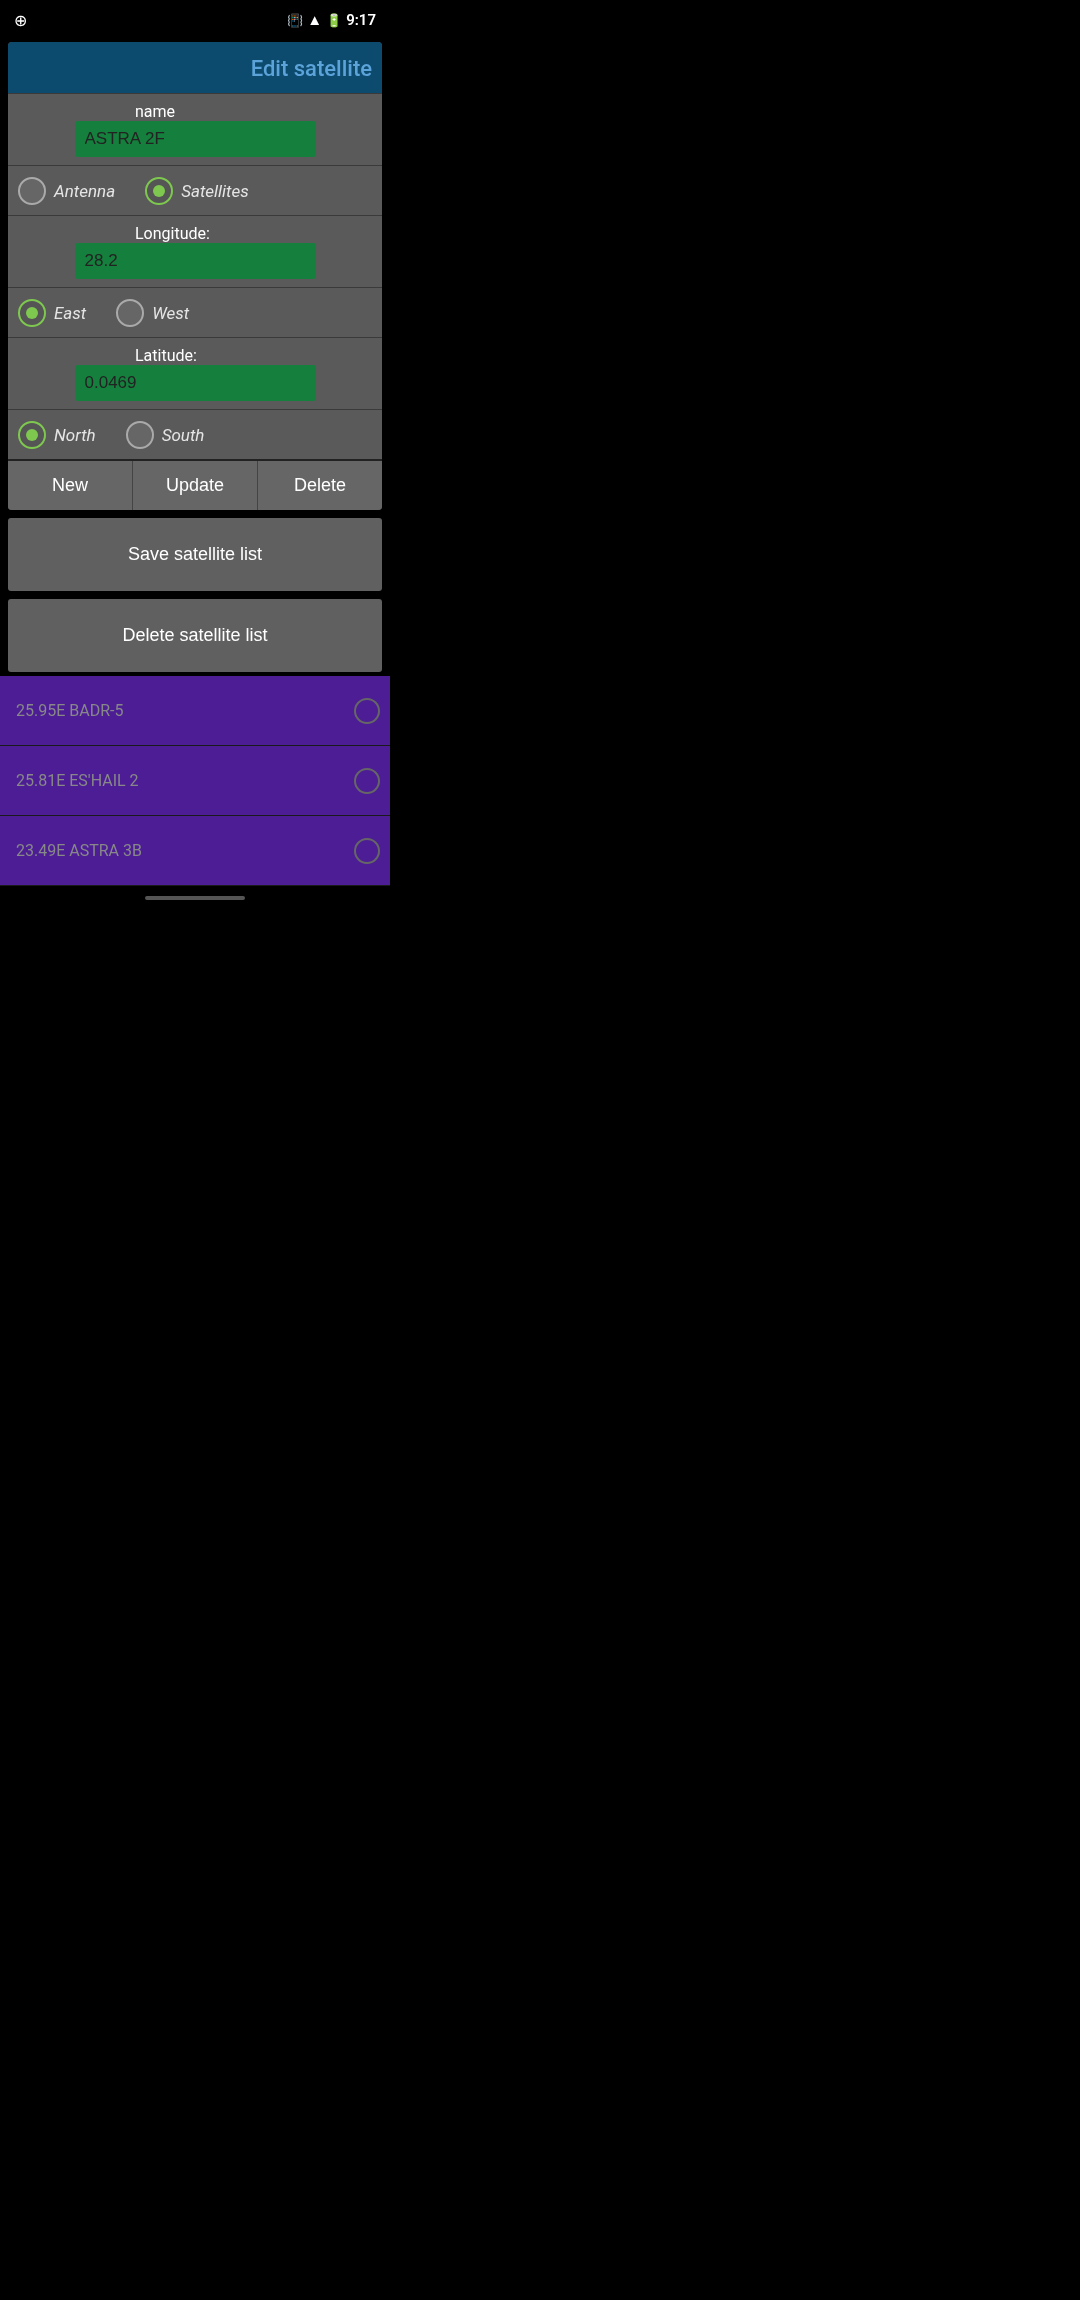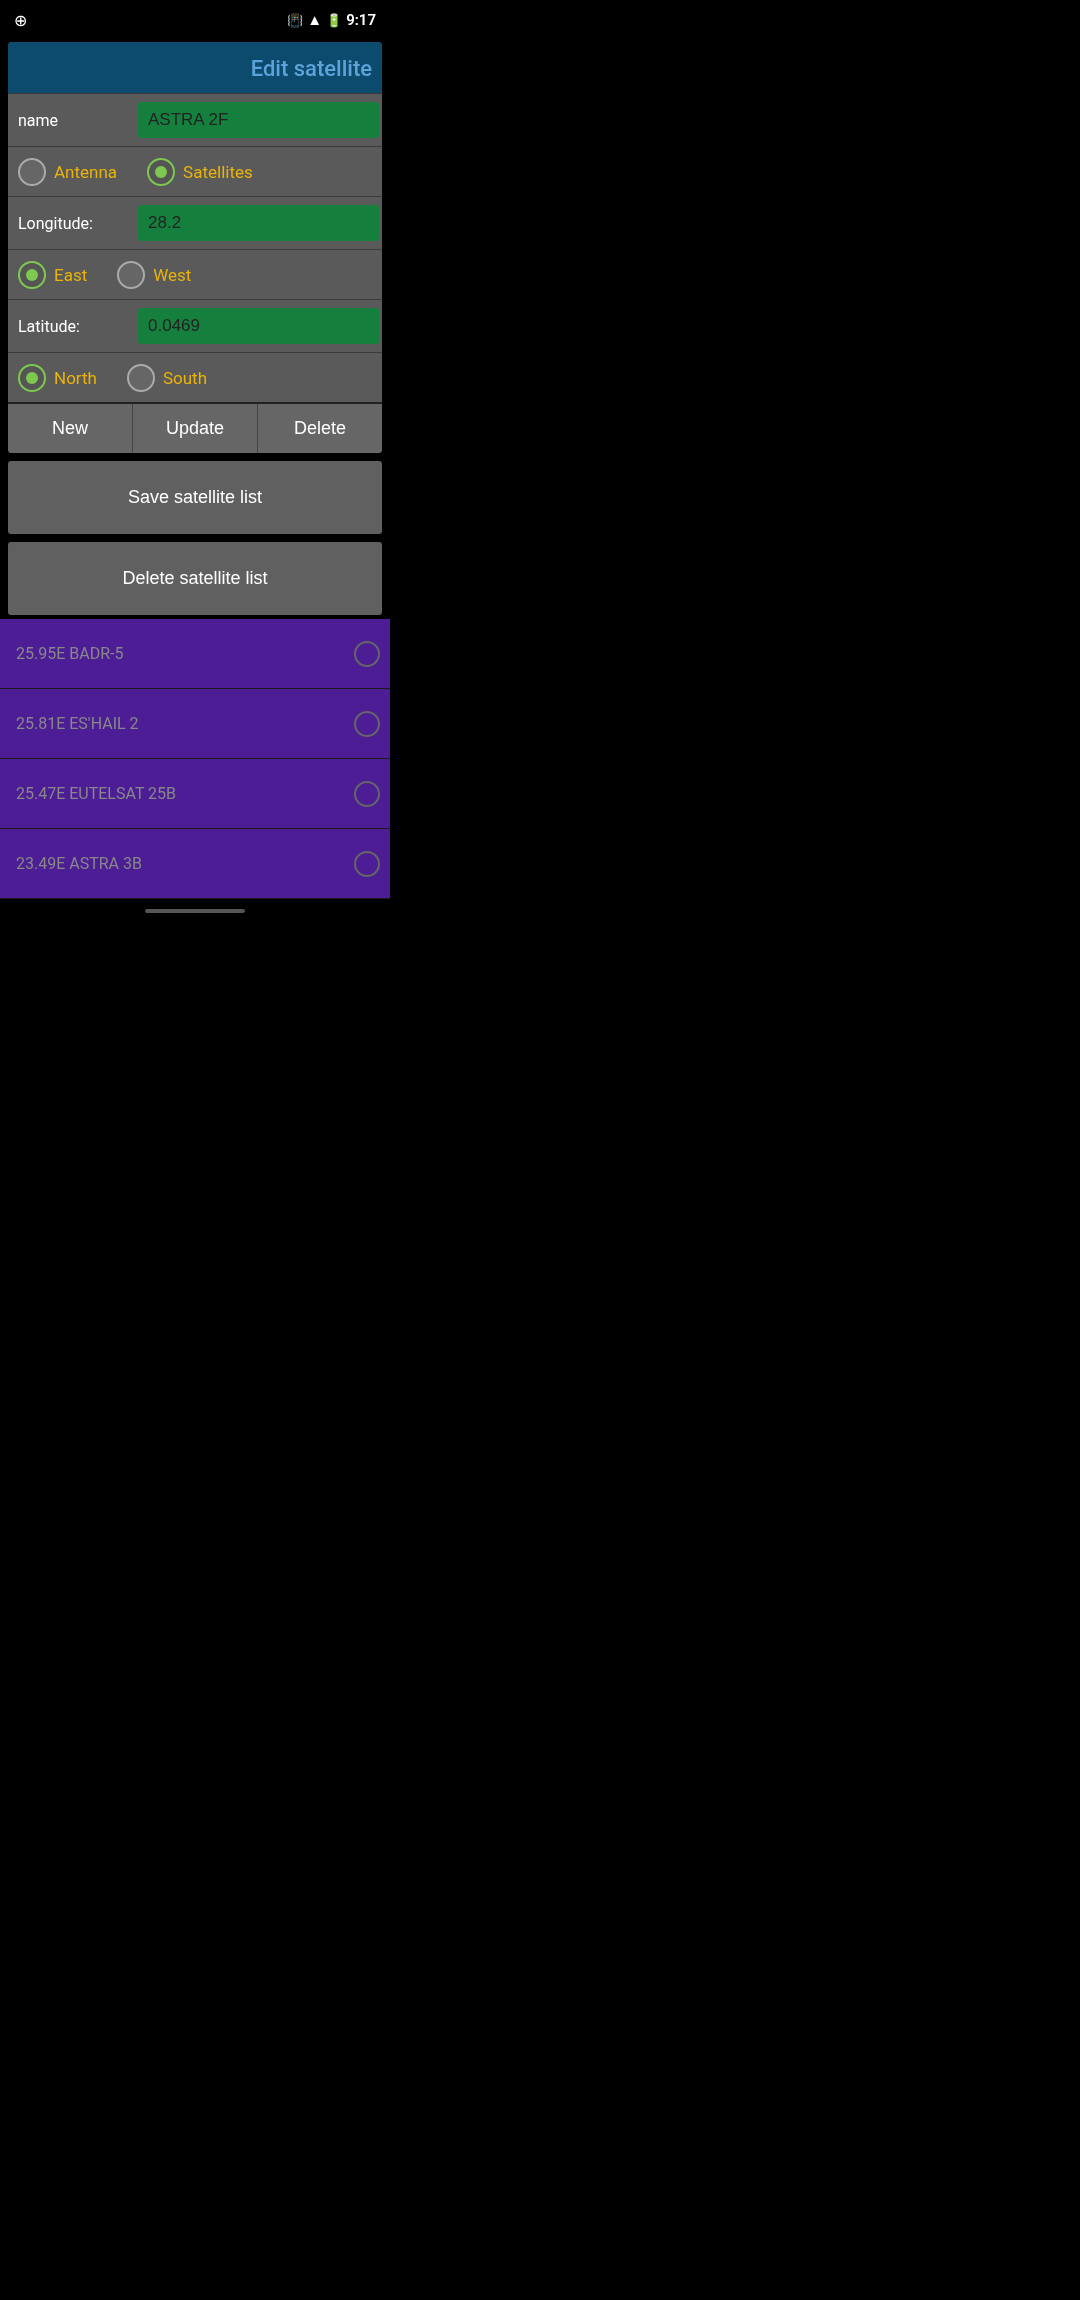--- a/index.html
+++ b/index.html
@@ -54,20 +54,21 @@
       background: #0c4a6e;
     }
 
     
     .form-row {
       display: flex;
       align-items: center;
       border-top: 1px solid #3a3a3a;
       padding: 8px 10px;
       min-height: 52px;
+      flex-direction: column;
     }
 
     .form-label {
       font-size: 16px;
       color: #fff;
       min-width: 120px;
       font-weight: 400;
     }
 
     .form-input {
@@ -117,21 +118,22 @@
 
     .radio-dot {
       width: 12px;
       height: 12px;
       border-radius: 50%;
       background: #7ec850;
     }
 
     .radio-label {
       font-size: 17px;
-      color: #eab308;
+      color: #e5e5e5;
+      font-style: italic;
     }
 
     
     .buttons-row {
       display: flex;
       border-top: 2px solid #222;
       background: #555;
     }
 
     .action-btn {
@@ -307,24 +309,20 @@
 <div class="satellite-list">
 <div class="satellite-item">
       <span class="satellite-name">25.95E BADR-5</span>
       <div class="satellite-radio"></div>
     </div>
     <div class="satellite-item">
       <span class="satellite-name">25.81E ES'HAIL 2</span>
       <div class="satellite-radio"></div>
     </div>
     <div class="satellite-item">
-      <span class="satellite-name">25.47E EUTELSAT 25B</span>
-      <div class="satellite-radio"></div>
-    </div>
-    <div class="satellite-item">
       <span class="satellite-name">23.49E ASTRA 3B</span>
       <div class="satellite-radio"></div>
     </div>
   </div>
 
 <div class="home-bar">
   <div class="home-bar-line"></div>
 </div>
 
 </body></html>

